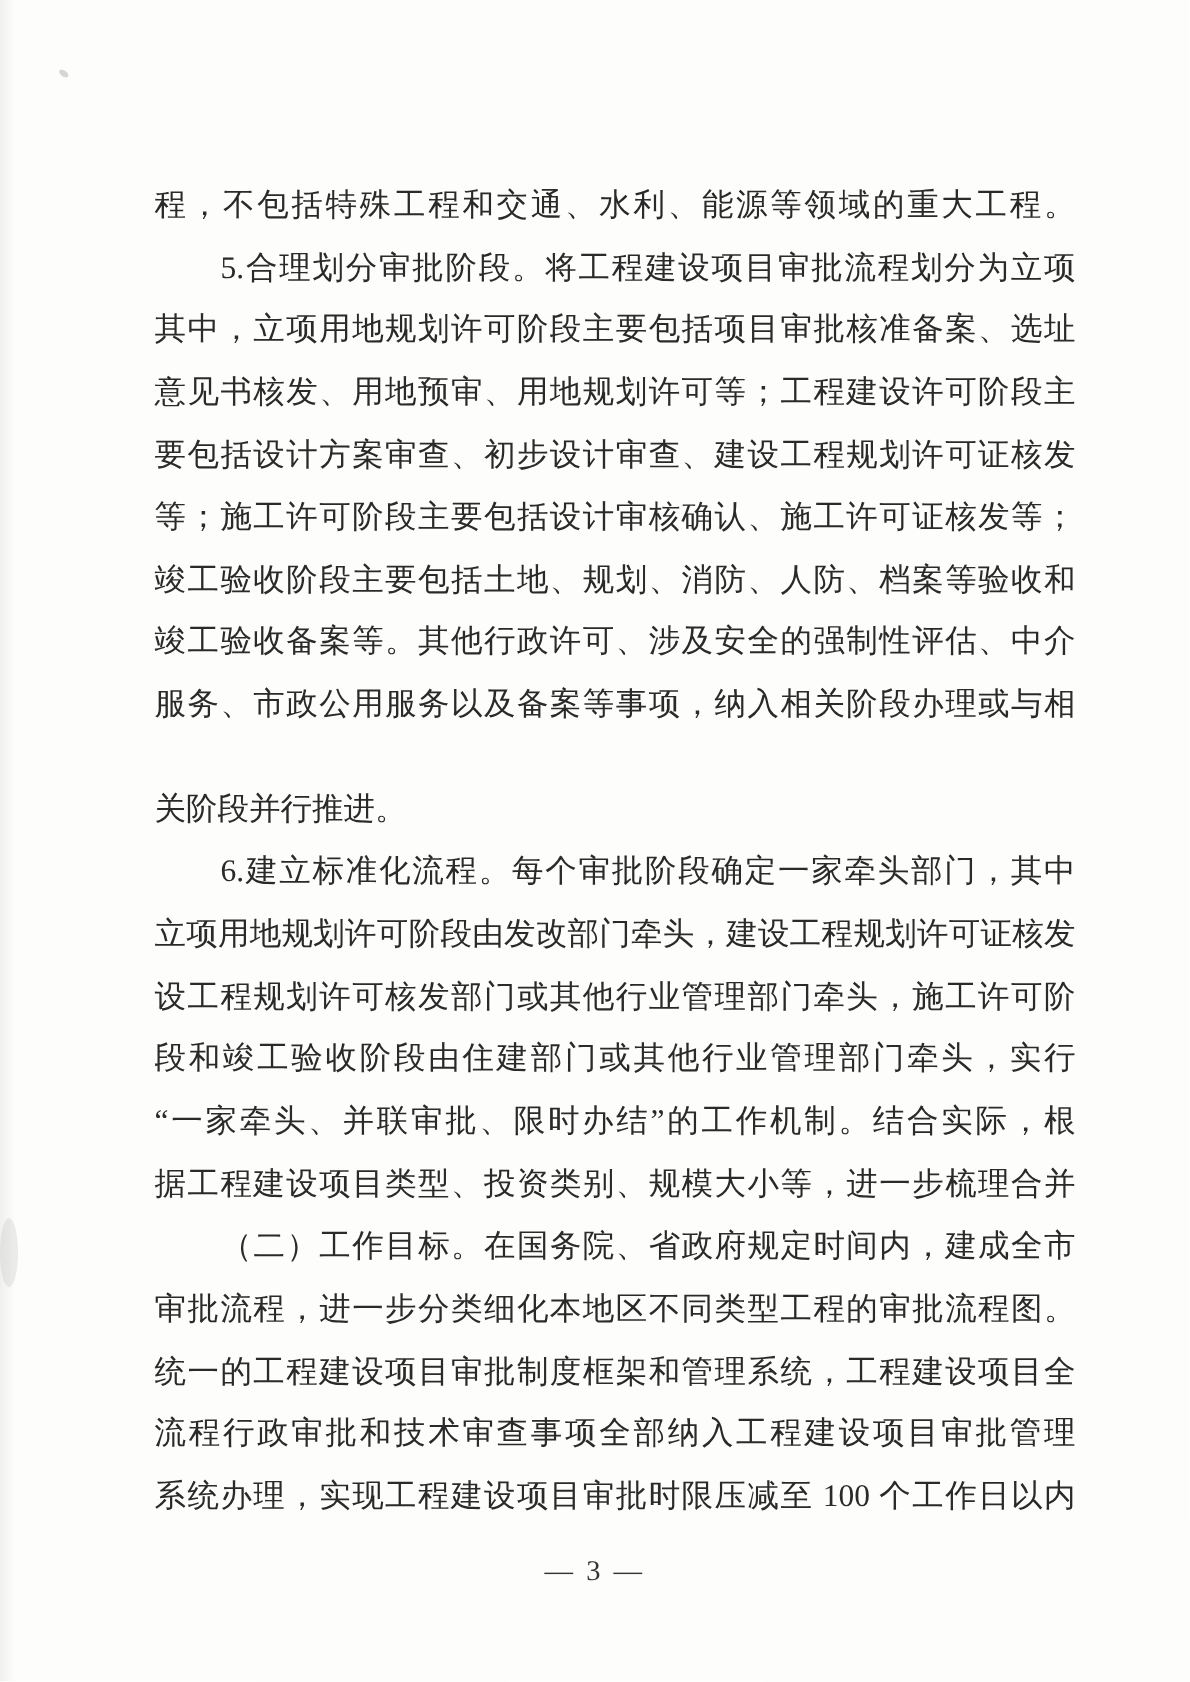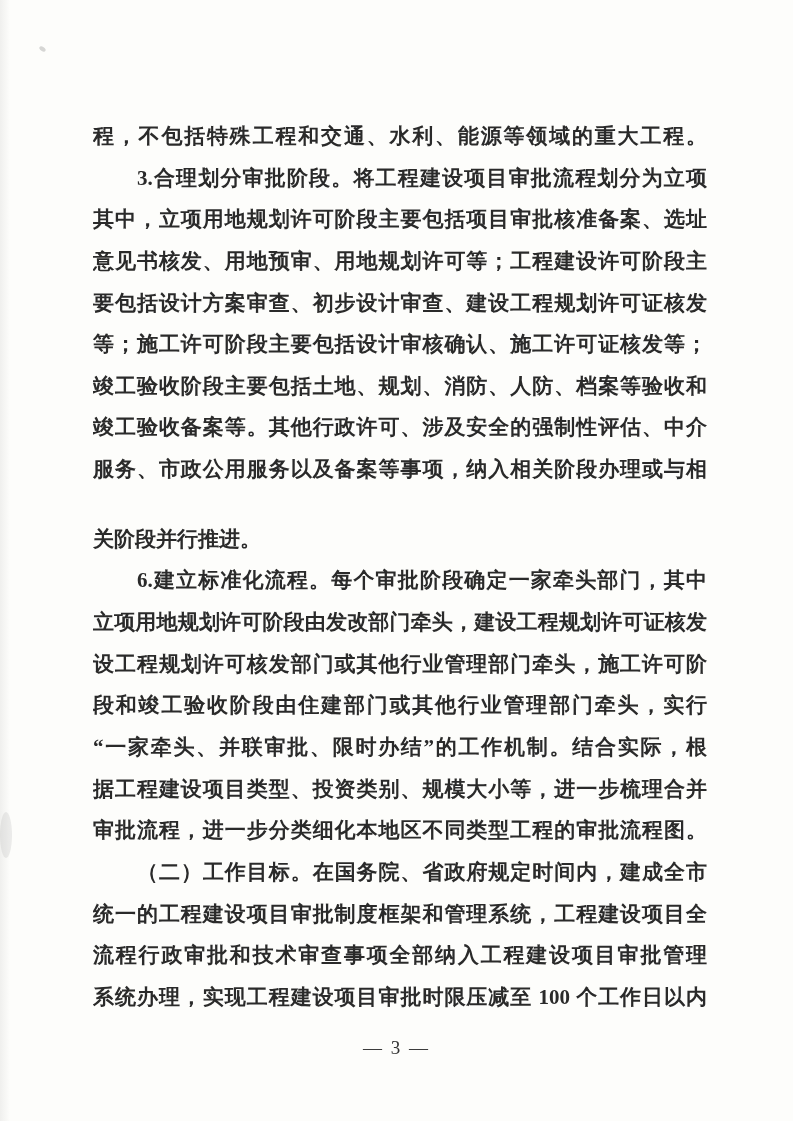--- a/index.html
+++ b/index.html
@@ -45,24 +45,23 @@
     position: absolute;
     left: 0px;
     top: 812px;
     width: 12px;
     height: 46px;
     background: rgba(175,175,175,0.22);
     border-radius: 50%;
   }
   .textcol {
     position: absolute;
-    left: 93px;
+    left: 103px;
     top: 116px;
     width: 614px;
-    font-weight: bold;
   }
   .line {
     height: 41.65px;
     line-height: 41.65px;
     font-size: 21px;
     color: #2a2a2a;
     text-align: justify;
     text-align-last: justify;
     overflow: hidden;
   }
@@ -90,36 +89,36 @@
 </head>
 <body>
 
 <div class="page">
   <div class="gutter"></div>
   <div class="speck-1"></div>
   <div class="speck-2"></div>
 
   <div class="textcol">
     <div class="line">程，不包括特殊工程和交通、水利、能源等领域的重大工程。</div>
-    <div class="line indent">3.合理划分审批阶段。将工程建设项目审批流程划分为立项</div>
+    <div class="line indent">5.合理划分审批阶段。将工程建设项目审批流程划分为立项</div>
     <div class="line">其中，立项用地规划许可阶段主要包括项目审批核准备案、选址</div>
     <div class="line">意见书核发、用地预审、用地规划许可等；工程建设许可阶段主</div>
     <div class="line">要包括设计方案审查、初步设计审查、建设工程规划许可证核发</div>
     <div class="line">等；施工许可阶段主要包括设计审核确认、施工许可证核发等；</div>
     <div class="line">竣工验收阶段主要包括土地、规划、消防、人防、档案等验收和</div>
     <div class="line">竣工验收备案等。其他行政许可、涉及安全的强制性评估、中介</div>
     <div class="line">服务、市政公用服务以及备案等事项，纳入相关阶段办理或与相</div>
     <div class="line short">关阶段并行推进。</div>
     <div class="line indent">6.建立标准化流程。每个审批阶段确定一家牵头部门，其中</div>
     <div class="line">立项用地规划许可阶段由发改部门牵头，建设工程规划许可证核发</div>
     <div class="line">设工程规划许可核发部门或其他行业管理部门牵头，施工许可阶</div>
     <div class="line">段和竣工验收阶段由住建部门或其他行业管理部门牵头，实行</div>
     <div class="line">“一家牵头、并联审批、限时办结”的工作机制。结合实际，根</div>
     <div class="line">据工程建设项目类型、投资类别、规模大小等，进一步梳理合并</div>
+    <div class="line indent">（二）工作目标。在国务院、省政府规定时间内，建成全市</div>
     <div class="line">审批流程，进一步分类细化本地区不同类型工程的审批流程图。</div>
-    <div class="line indent">（二）工作目标。在国务院、省政府规定时间内，建成全市</div>
     <div class="line">统一的工程建设项目审批制度框架和管理系统，工程建设项目全</div>
     <div class="line">流程行政审批和技术审查事项全部纳入工程建设项目审批管理</div>
     <div class="line">系统办理，实现工程建设项目审批时限压减至 100 个工作日以内</div>
   </div>
 
   <div class="footer">— 3 —</div>
 </div>
 
 </body></html>

